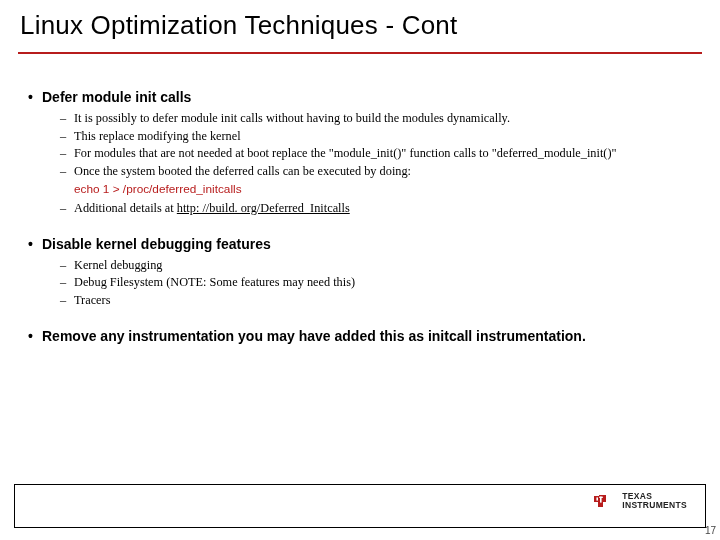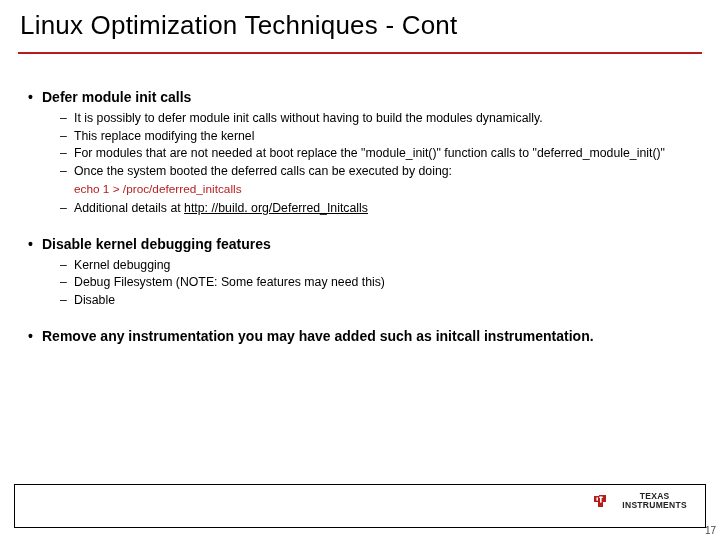--- a/index.html
+++ b/index.html
@@ -3,27 +3,27 @@
 <meta charset="utf-8">
 <style>
   * { box-sizing: border-box; margin: 0; padding: 0; }
   html, body { width: 720px; height: 540px; background: #fff; font-family: Arial, Helvetica, sans-serif; color: #000; }
   .slide { position: relative; width: 720px; height: 540px; }
   .title-rule { position: absolute; left: 18px; right: 18px; top: 52px; height: 2px; background: #b71c1c; }
   .title { position: absolute; left: 20px; top: 10px; font-size: 26px; font-weight: 400; letter-spacing: 0.2px; }
   .content { position: absolute; left: 28px; right: 24px; top: 70px; font-size: 13px; line-height: 1.28; }
   ul.top > li { list-style: none; position: relative; padding-left: 14px; margin-bottom: 10px; font-weight: 700; font-size: 14px; margin-top: 19px; }
   ul.top > li::before { content: "•"; position: absolute; left: 0; top: 0; }
-  ul.sub { margin-top: 4px; padding-left: 18px; font-weight: 400; font-size: 12.3px; }
+  ul.sub { margin-top: 4px; padding-left: 18px; font-weight: 400; font-size: 12.3px; font-family: Liberation Serif, serif; }
   ul.sub > li { list-style: none; position: relative; padding-left: 14px; margin-bottom: 2px; }
   ul.sub > li::before { content: "–"; position: absolute; left: 0; top: 0; }
   .code-line { color: #b71c1c; font-size: 11.8px; padding-left: 32px; margin: 2px 0 2px 0; font-weight: 400; }
   .link { text-decoration: underline; }
   .footer-bar { position: absolute; left: 14px; right: 14px; bottom: 12px; height: 44px; border: 1px solid #000; background: #fff; }
-  .logo { position: absolute; right: 18px; top: 6px; display: flex; align-items: center; gap: 12px; text-align: center; }
+  .logo { position: absolute; right: 18px; top: 6px; display: flex; align-items: center; gap: 12px; }
   .logo-text { font-size: 8.5px; line-height: 1.05; font-weight: 700; letter-spacing: 0.3px; color:#222; }
   .pagenum { position: absolute; right: 4px; bottom: 4px; font-size: 10px; color: #444; }
 </style>
 </head>
 <body>
 
 <div class="slide">
   <h1 class="title">Linux Optimization Techniques - Cont</h1>
   <div class="title-rule"></div>
 
@@ -44,26 +44,26 @@
           </li>
         </ul>
       </li>
 
 
       <li>
         <span>Disable kernel debugging features</span>
         <ul class="sub">
           <li>Kernel debugging</li>
           <li>Debug Filesystem (NOTE: Some features may need this)</li>
-          <li>Disable</li>
+          <li>Tracers</li>
         </ul>
       </li>
 
       <li>
-        <span>Remove any instrumentation you may have added such as initcall instrumentation.</span>
+        <span>Remove any instrumentation you may have added this as initcall instrumentation.</span>
       </li>
     </ul>
   </div>
 
   <div class="footer-bar">
     <div class="logo">
       <svg width="20" height="20" viewBox="0 0 100 100">
         <path d="M20 25 L45 25 L45 20 L80 20 L80 55 L65 55 L65 80 L40 80 L40 55 L20 55 Z" fill="#b71c1c"></path>
         <rect x="32" y="32" width="8" height="16" fill="#fff"></rect>
         <rect x="50" y="28" width="8" height="30" fill="#fff"></rect>

